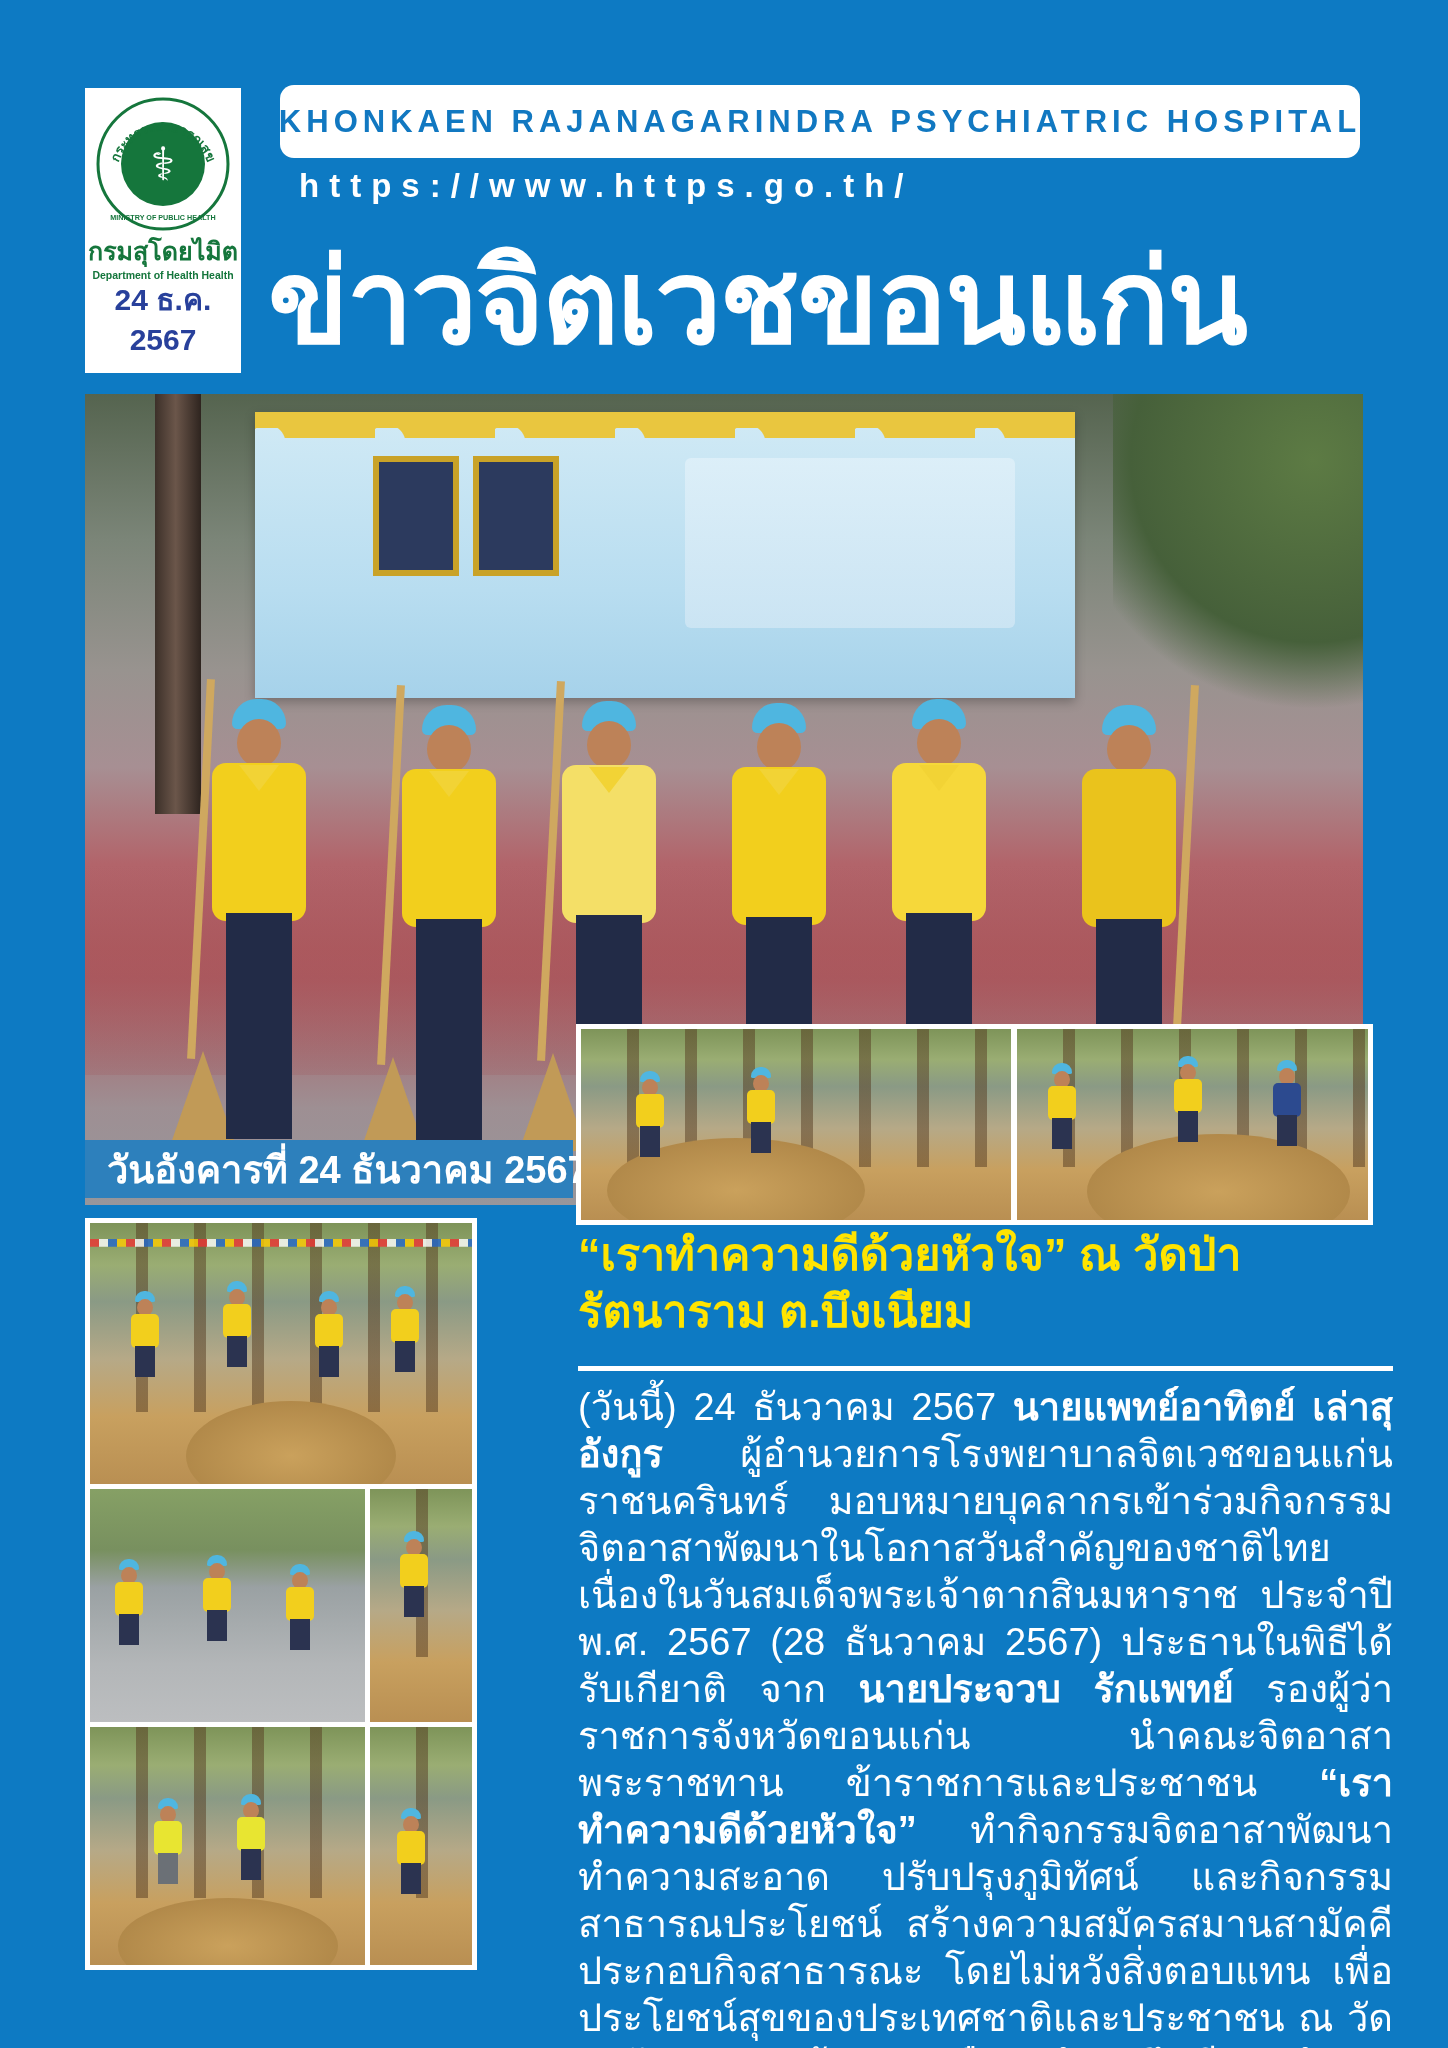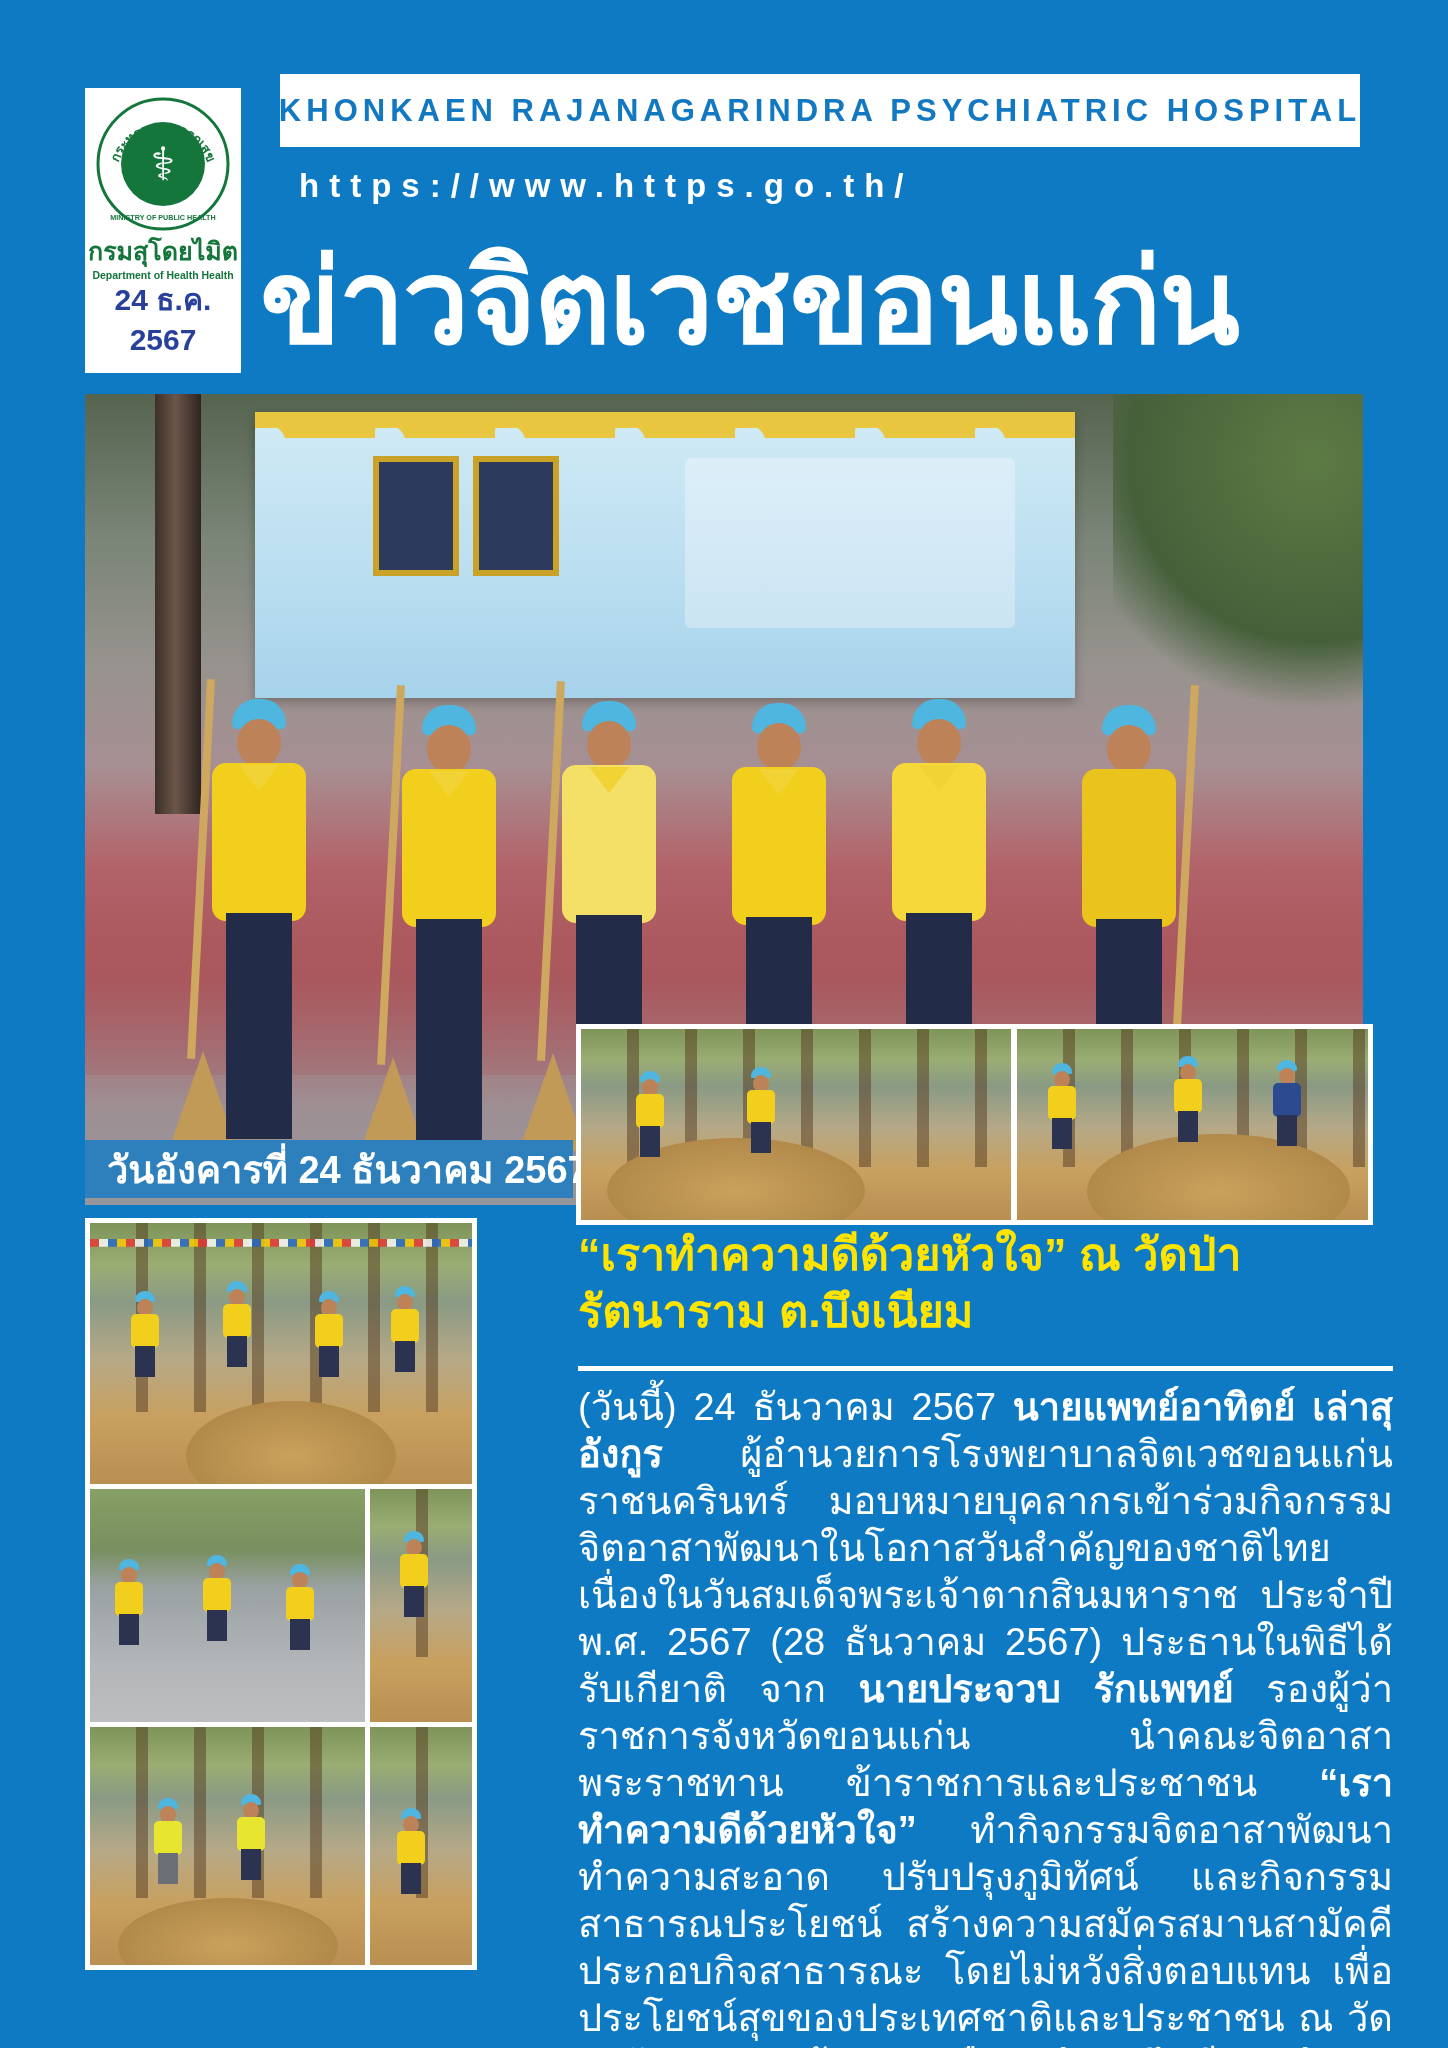--- a/index.html
+++ b/index.html
@@ -20,32 +20,32 @@
   }
   .org-eng{
     position:absolute;left:0;top:181px;width:100%;
     color:#15763c;font-weight:bold;font-size:10.5px;
   }
   .issue-date{
     position:absolute;left:0;bottom:16px;width:100%;
     color:#28409b;font-weight:bold;font-size:30px;
   }
   .hospital-banner{
-    position:absolute;left:280px;top:74px;width:1080px;height:73px;
-    background:#ffffff;display:flex;align-items:center;justify-content:center;
+    position:absolute;left:280px;top:85px;width:1080px;height:73px;
+    background:#ffffff;display:flex;align-items:center;justify-content:center;border-radius:14px;
   }
   .hospital-banner span{
     color:#1178c1;font-weight:bold;font-size:31px;letter-spacing:5px;white-space:nowrap;
   }
   .url-line{
     position:absolute;left:299px;top:167px;
     color:#ffffff;font-weight:bold;font-size:33px;letter-spacing:10px;white-space:nowrap;
   }
   .newsletter-title{
-    position:absolute;left:260px;top:218px;width:1160px;
+    position:absolute;left:268px;top:218px;width:1160px;
     color:#ffffff;font-weight:bold;font-size:118px;line-height:168px;
     white-space:nowrap;letter-spacing:-2px;
   }
   
   .photo{position:absolute;overflow:hidden;}
   .photo-card{background:#ffffff;padding:5px;}
   .photo-card .inner{position:relative;width:100%;height:100%;overflow:hidden;}
   .main-photo{
     left:85px;top:394px;width:1278px;height:811px;
     background:linear-gradient(180deg,#55644f 0%,#7b8578 18%,#98938f 34%,#a78f93 46%,

